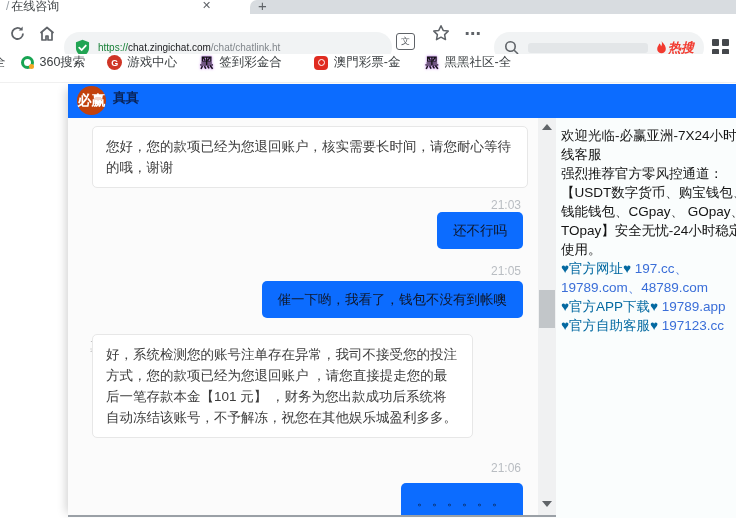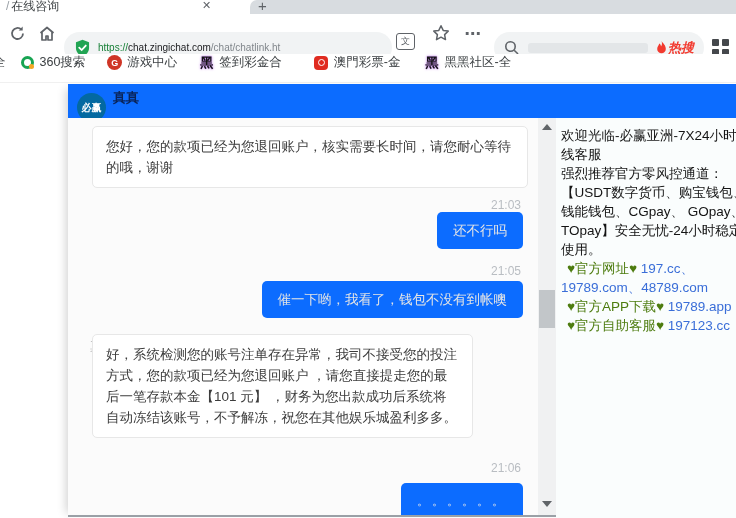--- a/index.html
+++ b/index.html
@@ -62,33 +62,33 @@
             text-shadow:0 0 3px #bb77e8, 0 0 1px #bb77e8; font-family:"DejaVu Sans",sans-serif; }
   .ic-macau { width:14px; height:14px; border-radius:4px; background:#e02b20; position:relative; }
   .ic-macau::after { content:""; position:absolute; left:3.5px; top:3.5px; width:5px; height:5px;
                      border:1.5px solid #fff; border-radius:50%; }
 
   
   #page { left:0; top:83px; width:736px; height:435px; background:#fff; }
   #widget { position:absolute; left:68px; top:1px; width:668px; height:434px;
             box-shadow:-7px 0 9px -5px rgba(0,0,0,.18); background:#fbfcfc; }
   #chat-header { position:absolute; left:0; top:0; width:668px; height:34px; background:#0c6cff; }
-  #logo { position:absolute; left:9px; top:9px; width:29px; height:29px; border-radius:50%;
-          background:#0369a1; color:#fff; font-size:10px; font-weight:bold;
+  #logo { position:absolute; left:9px; top:2px; width:29px; height:29px; border-radius:50%;
+          background:#c2410c; color:#fff; font-size:14px; font-weight:bold;
           display:flex; align-items:center; justify-content:center; letter-spacing:0; }
   #agent-name { position:absolute; left:45px; top:5px; font-size:13px; font-weight:bold;
                 color:rgba(10,20,50,.82); }
 
   #chat-scroll { position:absolute; left:0; top:34px; width:470px; height:397px;
                  background:#fbfbfb; overflow:hidden; }
   #chat-bottom-line { position:absolute; left:0; top:431px; width:488px; height:2px; background:#9aa0a6; }
 
   .bubble { position:absolute; font-size:13.5px; line-height:21px; border-radius:5px; }
   .b-agent { background:#fff; border:1px solid #e7e7e7; color:#3c3c3c; padding:9px 13px; }
-  .b-user  { background:#0c6cff; color:#e5e5e5; padding:8px 16px; }
+  .b-user  { background:#0c6cff; color:#0f172a; padding:8px 16px; }
   .tstamp { position:absolute; right:17px; font-size:12px; color:#b9bdc2; }
   #msg0 { left:24px; top:8px;  width:436px; }
   #ts0  { top:80px; }
   #msg1 { right:15px; top:94px; }
   #ts1  { top:146px; }
   #msg2 { right:15px; top:163px; }
   #agent-label { position:absolute; left:22px; top:220px; font-size:12px; color:#b2b2b2; }
   #msg3 { left:24px; top:216px; width:381px; }
   #ts2  { top:343px; }
   #msg4 { right:15px; top:365px; letter-spacing:3px; font-size:12px; }
@@ -96,21 +96,21 @@
   #chat-sb { position:absolute; left:470px; top:34px; width:18px; height:397px; background:#f0f1f2; }
   .sb-arrow { position:absolute; left:4px; width:0; height:0; border-left:5px solid transparent;
               border-right:5px solid transparent; }
   #sb-up { top:6px; border-bottom:6px solid #606468; }
   #sb-down { bottom:8px; border-top:6px solid #606468; }
   #sb-thumb { position:absolute; left:1px; top:172px; width:16px; height:38px; background:#c2c6c9; }
 
   #sidebar { position:absolute; left:488px; top:34px; width:180px; height:400px;
              background:#fafdfd; padding:8px 0 0 5px; overflow:hidden; }
   #sidebar p { font-size:13.5px; line-height:19px; color:#141414; white-space:normal; width:192px; }
-  .hl { color:#4d7c0f;margin-left:6px; } .lnk { color:#3a6ed8; }
+  .hl { color:#0369a1; } .lnk { color:#3a6ed8; }
   #sidebar .hearts { margin-top:0; }
 
   svg { display:block; }
 </style>
 </head>
 <body>
 
 <div id="tabstrip" class="abs">
   <div id="tab-title">
     <span class="pfx">/</span><span>在线咨询</span>

